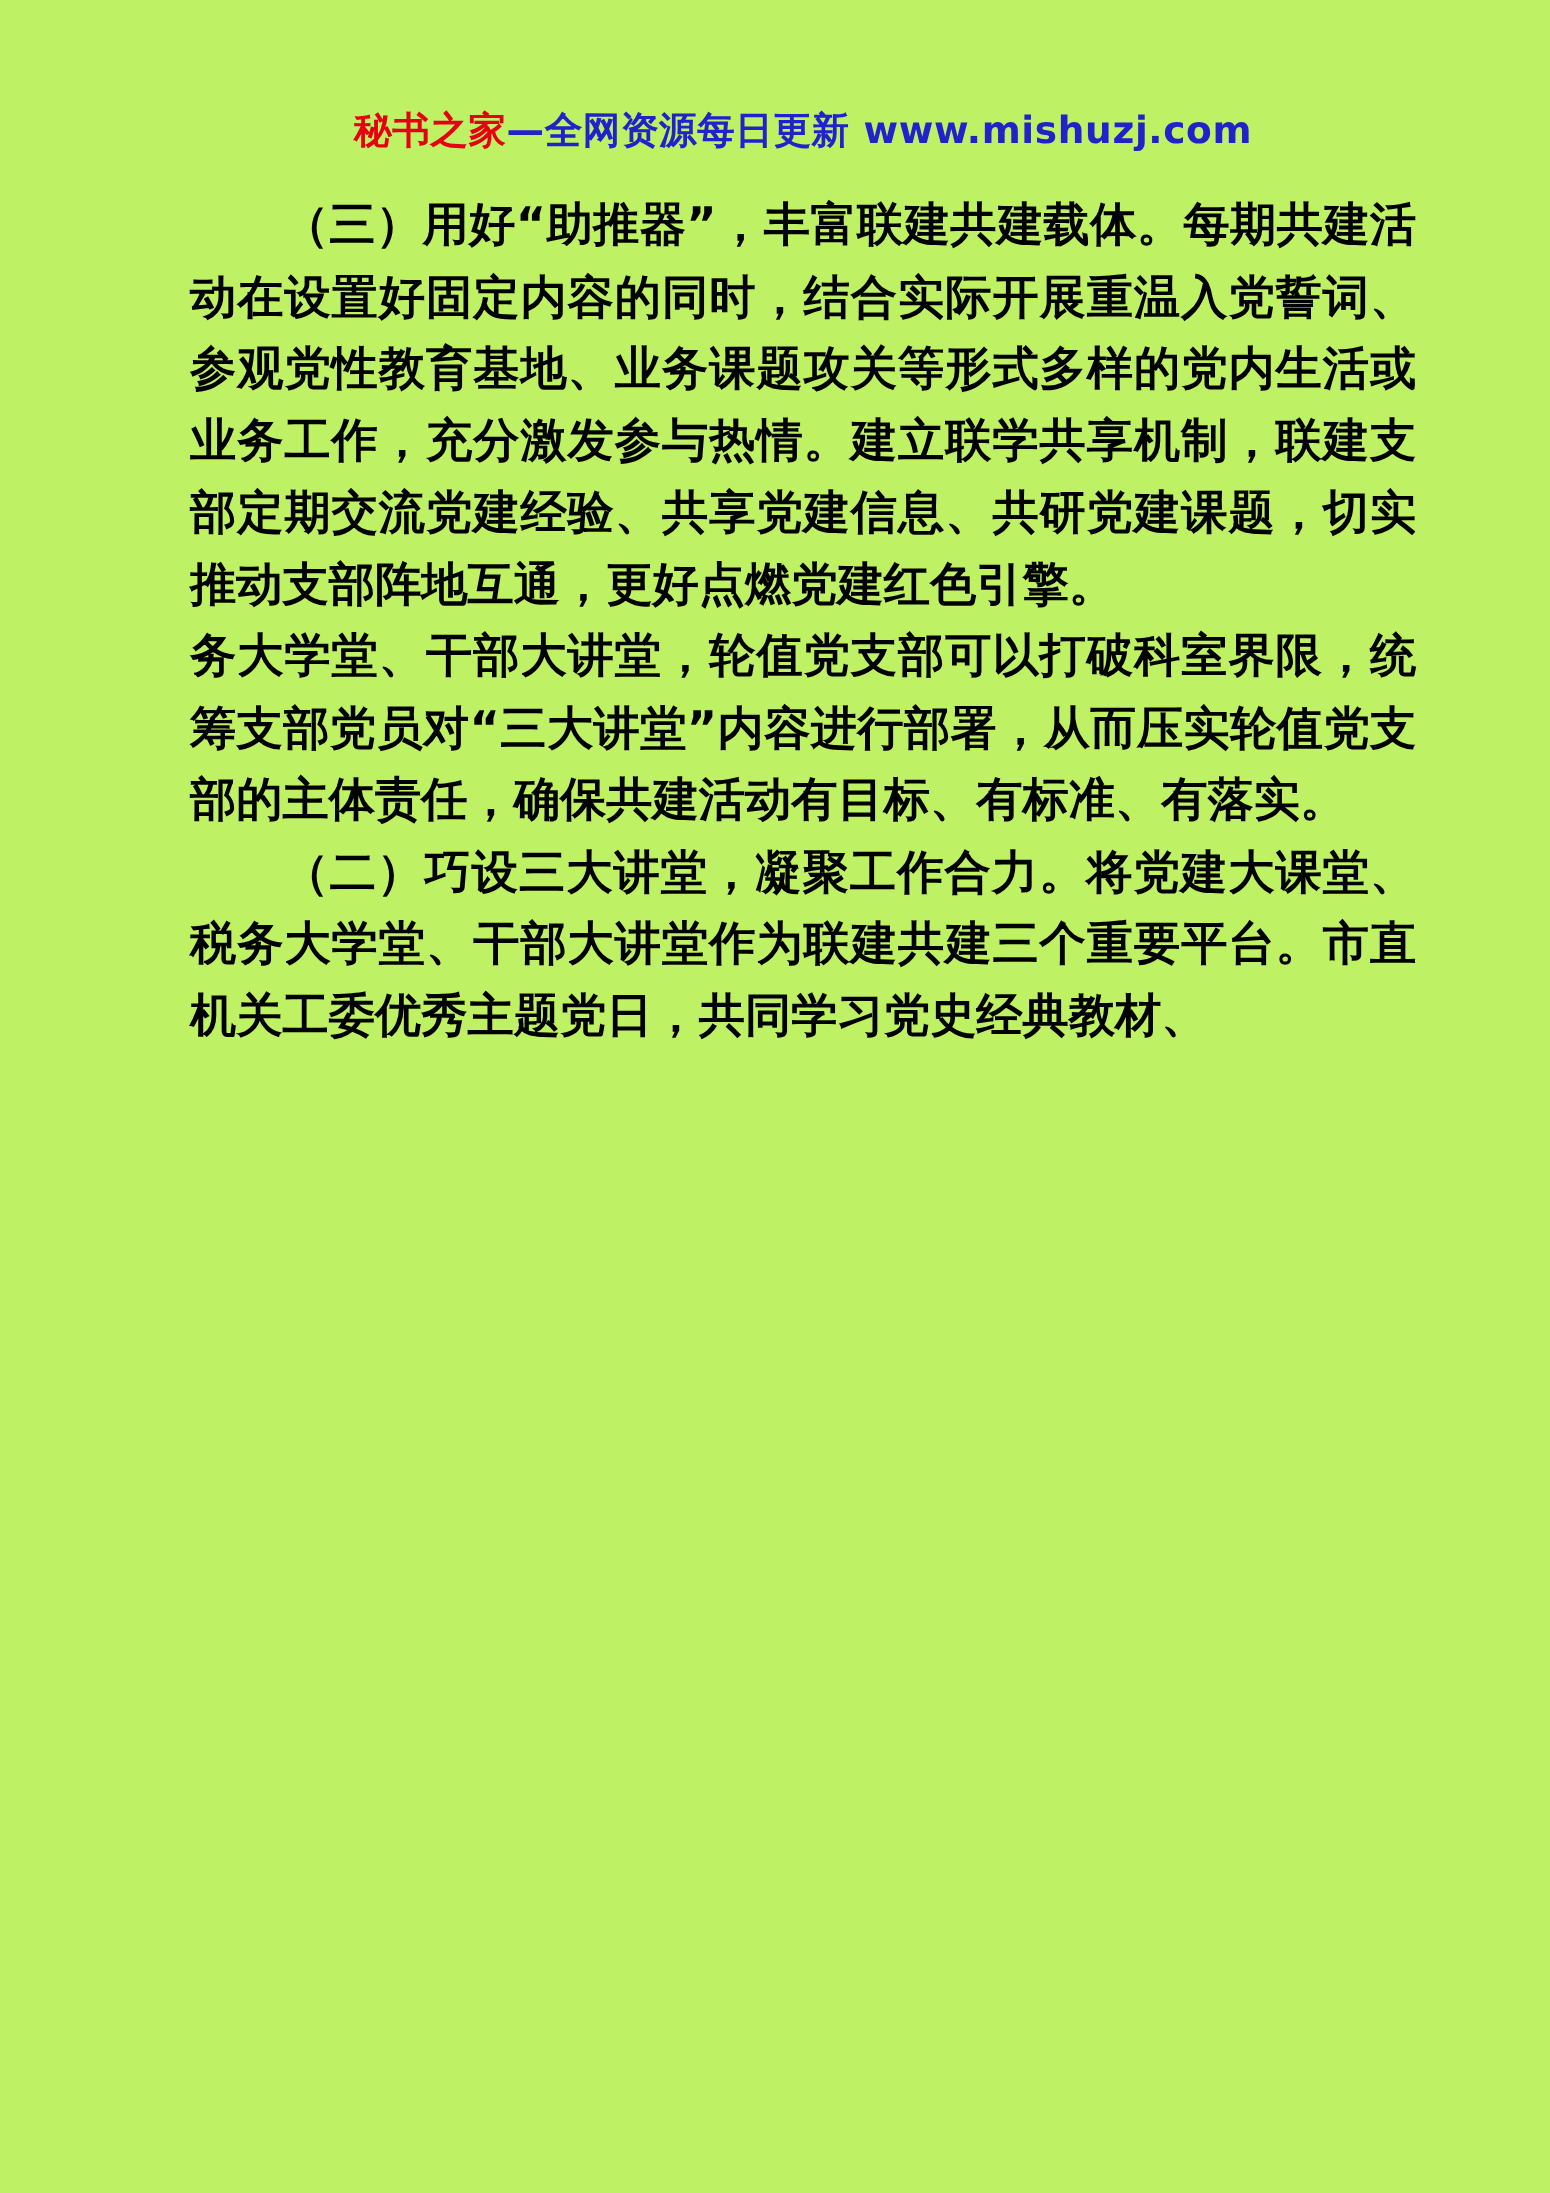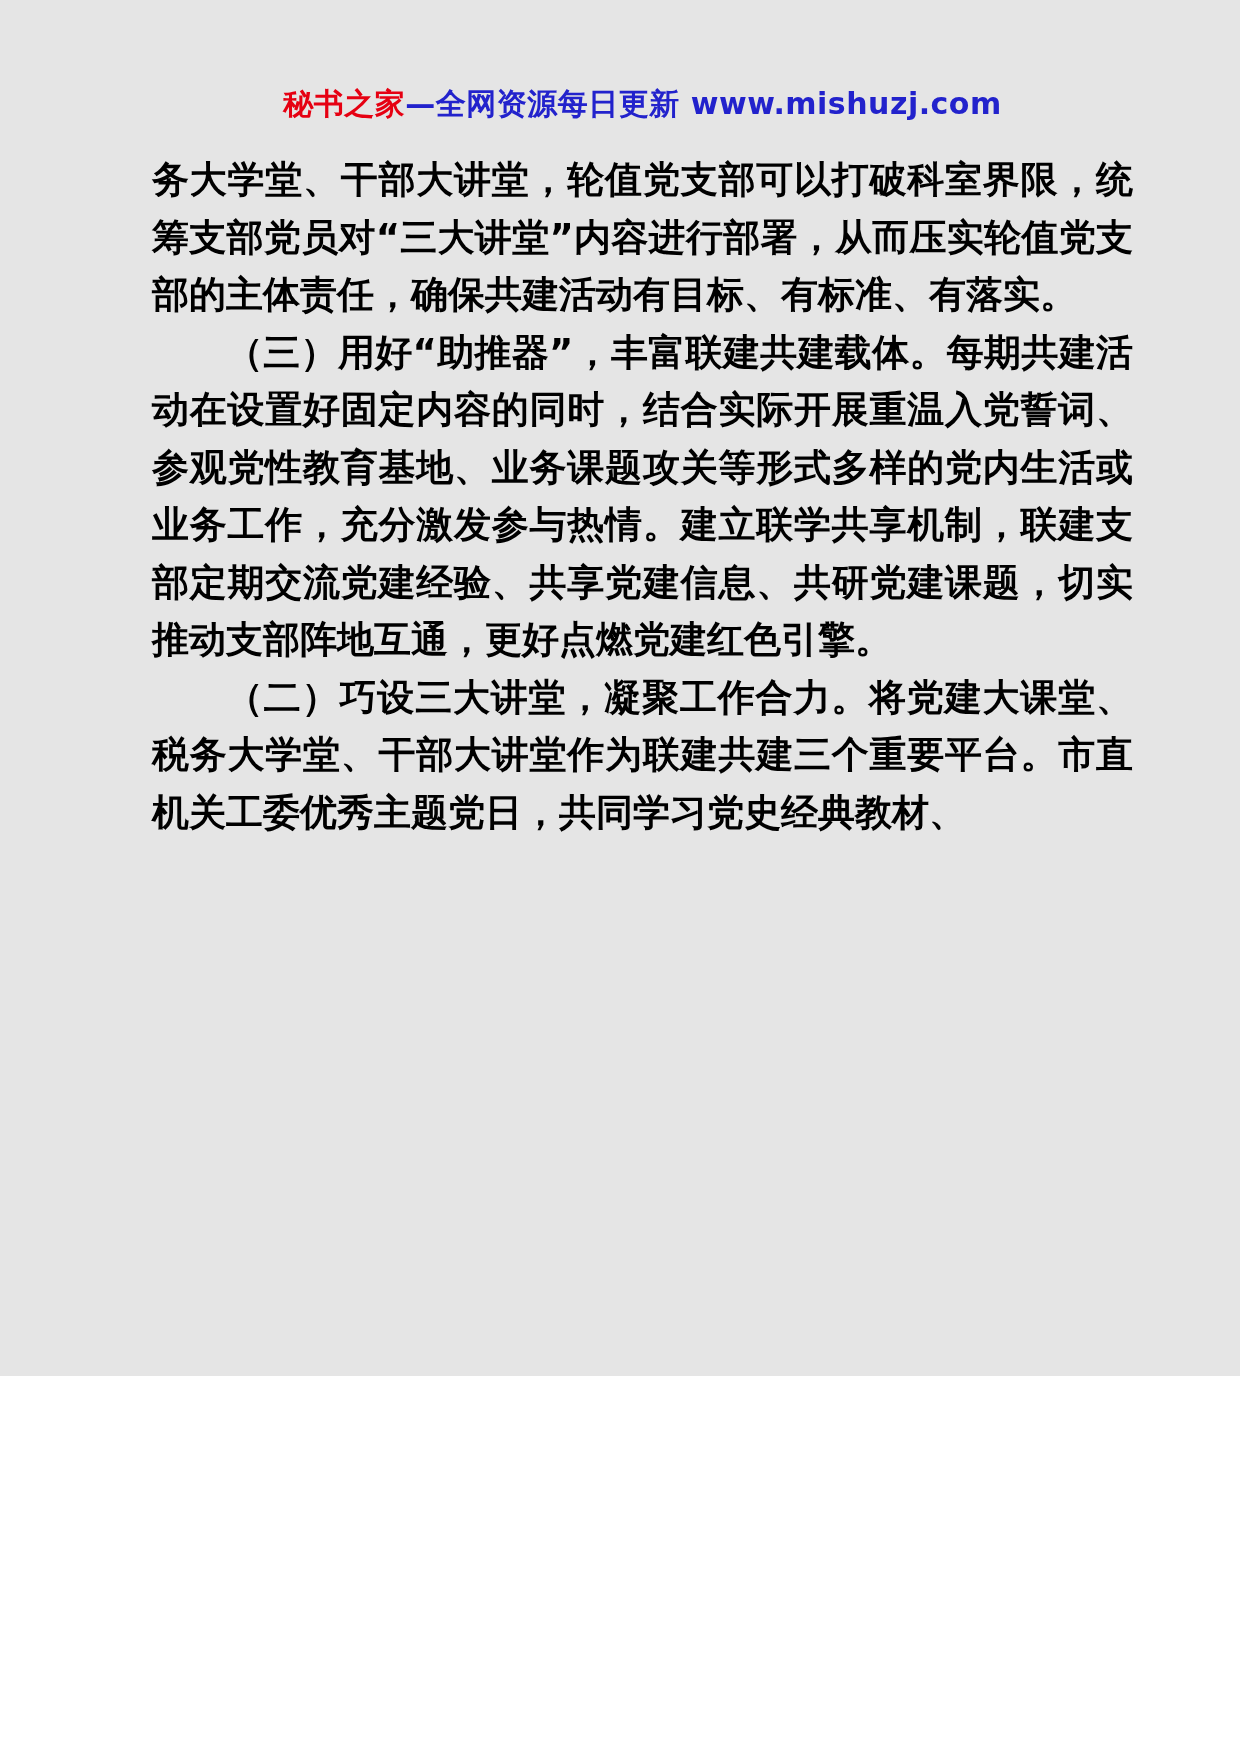--- a/index.html
+++ b/index.html
@@ -3,22 +3,22 @@
 <meta charset="utf-8">
 <style>
   html, body {
     margin: 0;
     padding: 0;
     background: #ffffff;
   }
   .page {
     position: relative;
     width: 1240px;
-    height: 1376px;
-    background: #e5e5e5;
+    height: 1754px;
+    background: #bef264;
     box-sizing: border-box;
     padding: 84px 107px 0 152px;
     font-family: "DejaVu Sans", "Liberation Sans", sans-serif;
     overflow: hidden;
   }
   .doc-header {
     text-align: center;
     font-size: 30px;
     font-weight: bold;
     margin: 0 0 26px 0;
@@ -51,18 +51,18 @@
 </head>
 <body>
 
 <div class="page">
 
   <div class="doc-header">
     <span class="site-name">秘书之家</span><span class="tagline">—全网资源每日更新 </span><span class="site-url">www.mishuzj.com</span>
   </div>
 
   <div class="doc-body">
+    <p class="para indent">（三）用好“助推器”，丰富联建共建载体。每期共建活动在设置好固定内容的同时，结合实际开展重温入党誓词、参观党性教育基地、业务课题攻关等形式多样的党内生活或业务工作，充分激发参与热情。建立联学共享机制，联建支部定期交流党建经验、共享党建信息、共研党建课题，切实推动支部阵地互通，更好点燃党建红色引擎。</p>
     <p class="para">务大学堂、干部大讲堂，轮值党支部可以打破科室界限，统筹支部党员对“三大讲堂”内容进行部署，从而压实轮值党支部的主体责任，确保共建活动有目标、有标准、有落实。</p>
-    <p class="para indent">（三）用好“助推器”，丰富联建共建载体。每期共建活动在设置好固定内容的同时，结合实际开展重温入党誓词、参观党性教育基地、业务课题攻关等形式多样的党内生活或业务工作，充分激发参与热情。建立联学共享机制，联建支部定期交流党建经验、共享党建信息、共研党建课题，切实推动支部阵地互通，更好点燃党建红色引擎。</p>
     <p class="para indent">（二）巧设三大讲堂，凝聚工作合力。将党建大课堂、税务大学堂、干部大讲堂作为联建共建三个重要平台。市直机关工委优秀主题党日，共同学习党史经典教材、</p>
   </div>
 
 </div>
 
 </body></html>

